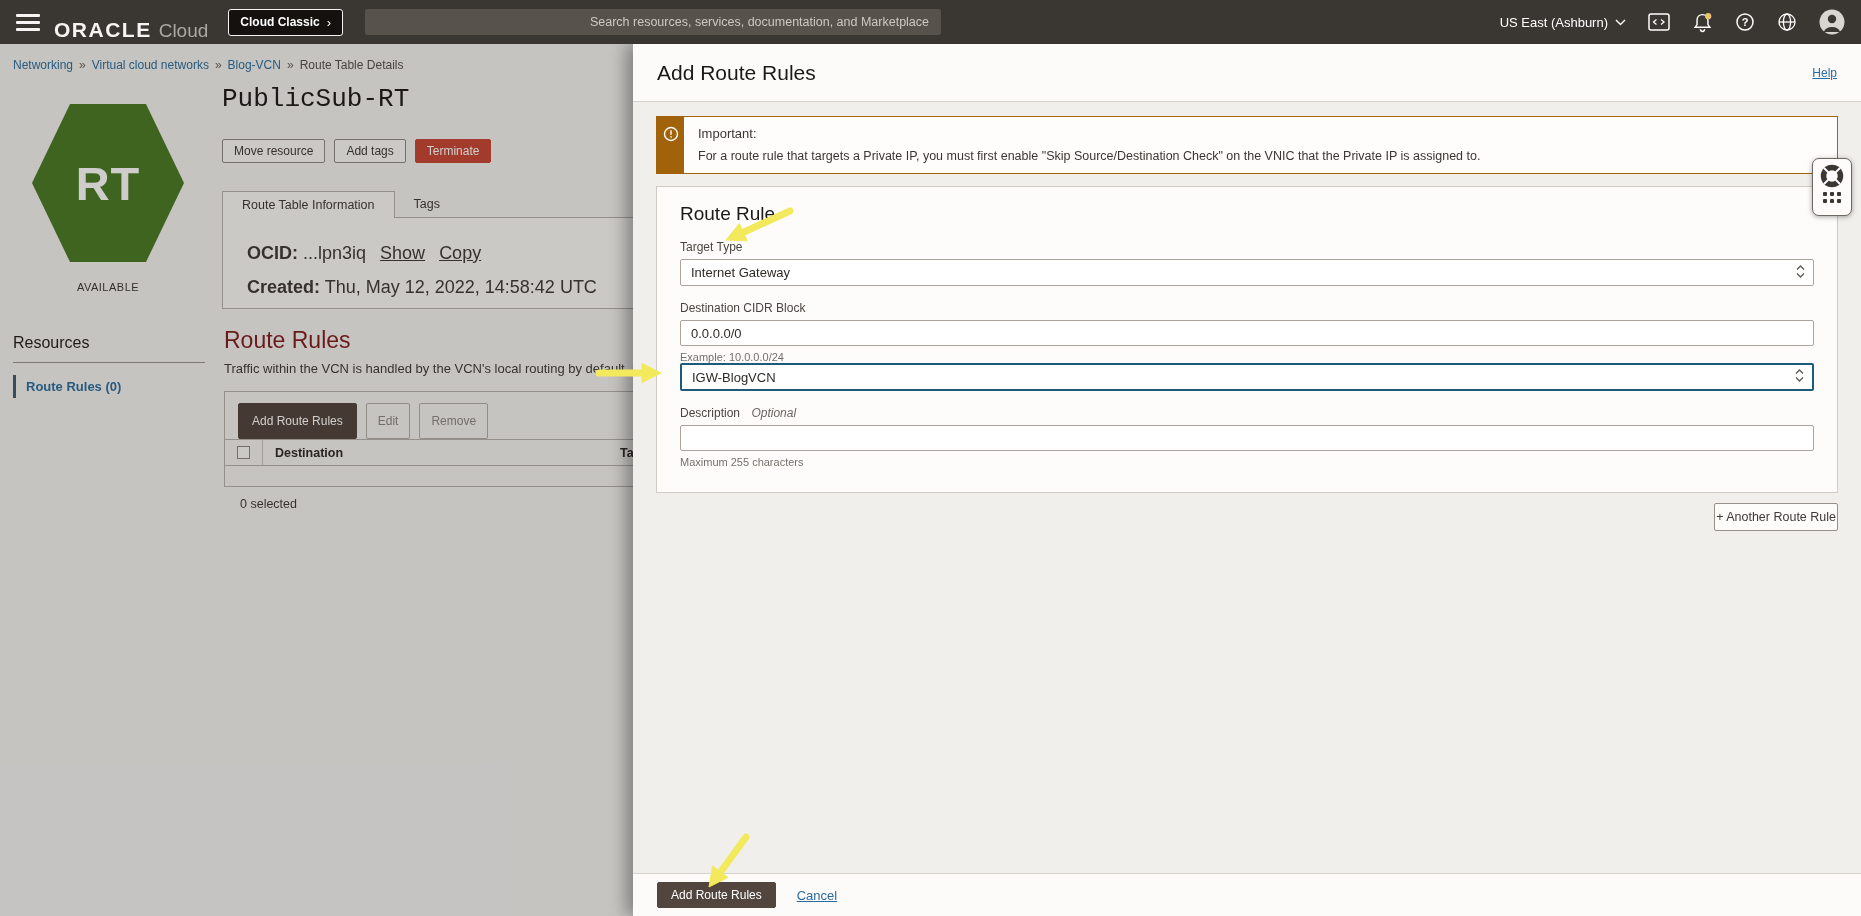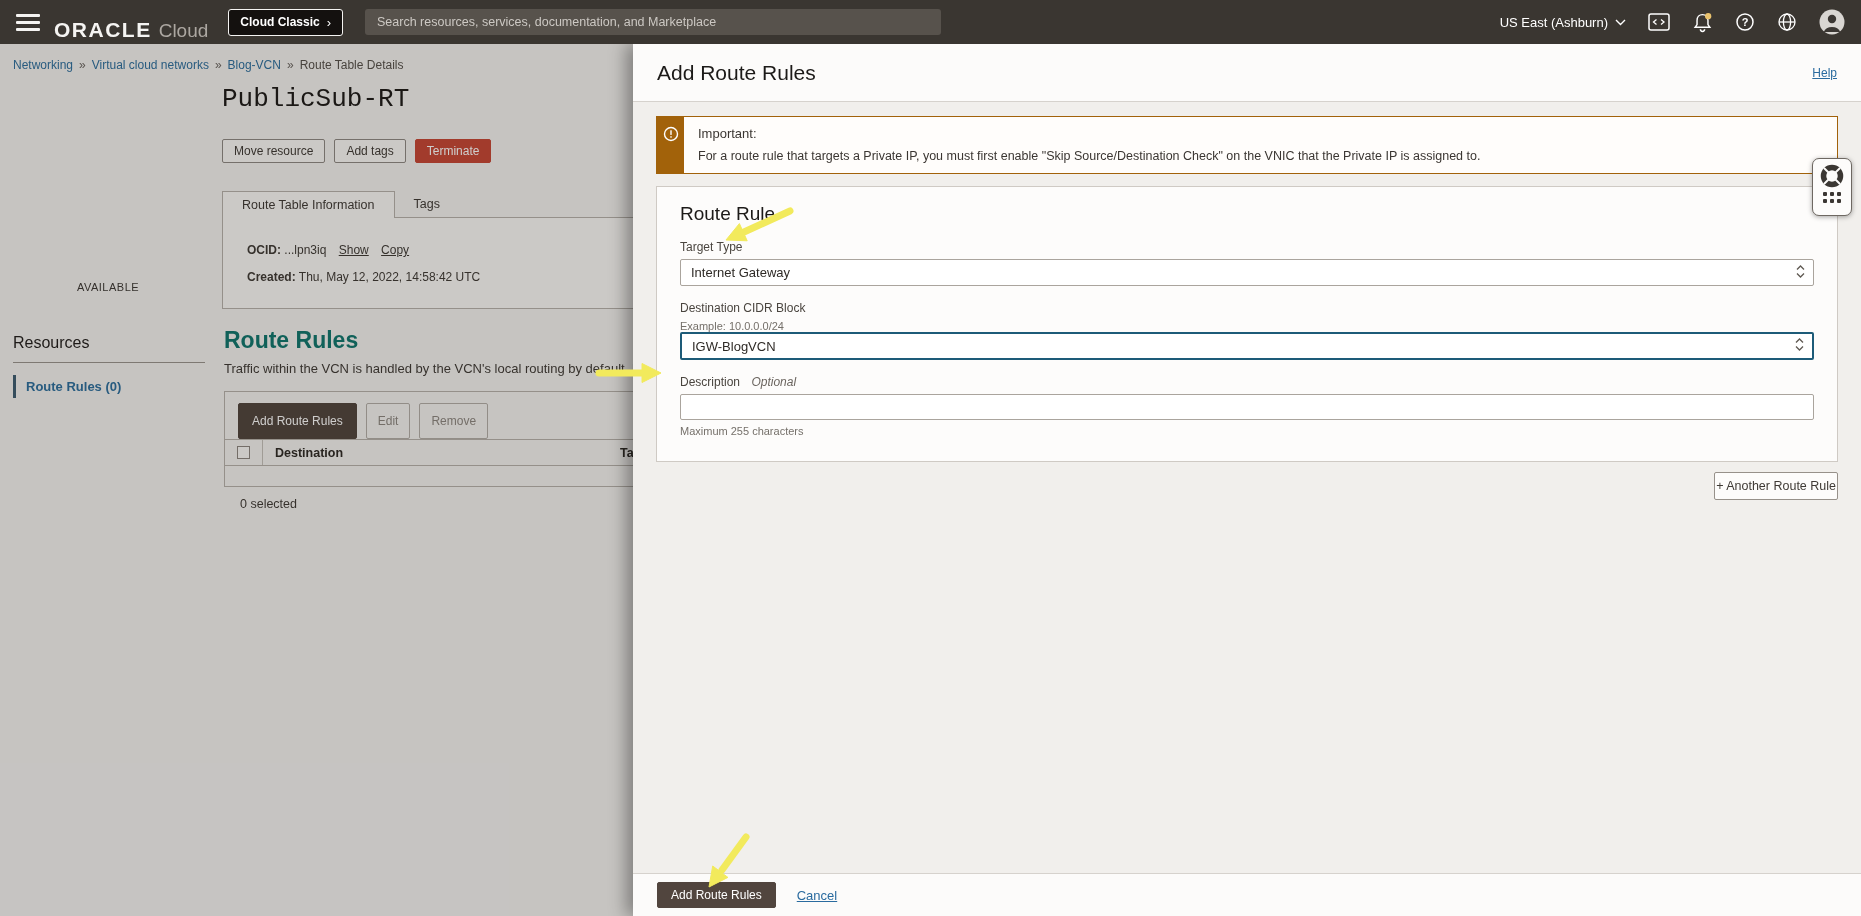--- a/index.html
+++ b/index.html
@@ -12,21 +12,21 @@
   .hamburger { width:24px; height:17px; display:flex; flex-direction:column; justify-content:space-between; cursor:pointer; }
   .hamburger span { display:block; height:3px; background:#f5f4f2; border-radius:1px; }
   .brand { display:flex; align-items:baseline; margin-left:14px; white-space:nowrap; }
   .brand-oracle { color:#f5f4f2; font-size:21px; font-weight:bold; letter-spacing:1.5px;margin-top:15px; }
   .brand-cloud { color:#aca7a1; font-size:19px; margin-left:7px; font-weight:400; }
   .cloud-classic { margin-left:20px; background:#14110f; border:1px solid #f5f4f2; border-radius:3px;
                    color:#fff; font-size:12px; font-weight:bold; padding:5px 11px; display:flex; align-items:center;
                    gap:7px; cursor:pointer; font-family:inherit; white-space:nowrap; }
   .cloud-classic .chev { font-size:13px; font-weight:400; }
   .search { margin-left:22px; width:576px; height:26px; background:#57524c; border:none; border-radius:3px;
-            color:#e8e6e3; font-size:12.5px; padding:0 12px; font-family:inherit; }
+            color:#e8e6e3; font-size:12.5px; padding:0 12px; font-family:inherit;text-align:right; }
   .search::placeholder { color:#ccc8c3; }
   .top-right { margin-left:auto; display:flex; align-items:center; gap:22px; }
   .region { color:#fff; font-size:13px; display:flex; align-items:center; gap:7px; cursor:pointer; white-space:nowrap; }
   .tb-icon { display:flex; align-items:center; cursor:pointer; }
 
   
   .page { position:absolute; left:0; top:44px; width:1861px; height:872px; z-index:0; }
   .breadcrumb { position:absolute; left:13px; top:14px; font-size:12px; display:flex; gap:6px; white-space:nowrap; }
   .breadcrumb a { color:#2d6f9e; text-decoration:none; cursor:pointer; }
   .breadcrumb .sep { color:#6b6661; }
@@ -40,28 +40,28 @@
   .btn { background:#fbfaf8; border:1px solid #8f8a84; border-radius:2px; font-size:12px; color:#3f3a35;
          padding:4px 11px; cursor:pointer; font-family:inherit; white-space:nowrap; }
   .btn.danger { background:#c74634; border-color:#c74634; color:#fff; }
   .btn.dark { background:#51453e; border-color:#51453e; color:#fff; padding:5px 13px; }
   .btn.disabled { border-color:#b3aea8; color:#8d8780; background:transparent; }
   .tabs { position:absolute; left:222px; top:147px; display:flex; z-index:2; }
   .tab { padding:6px 19px; font-size:12.5px; color:#3f3a35; cursor:pointer; }
   .tab.active { background:#fbfaf8; border:1px solid #b7b2ac; border-bottom:none; height:27px; }
   .info-box { position:absolute; left:222px; top:173px; width:720px; height:92px; background:#fbfaf8;
               border:1px solid #b7b2ac; padding:25px 0 0 24px; }
-  .info-line { font-size:12px; color:#3f3a35; margin-bottom:13px; white-space:nowrap; }
+  .info-line { font-size:18px; color:#3f3a35; margin-bottom:13px; white-space:nowrap; }
   .info-line b { font-weight:bold; }
   .info-line a { color:#3f3a35; text-decoration:underline; margin-left:9px; cursor:pointer; }
   .resources-head { position:absolute; left:13px; top:290px; font-size:16px; color:#201d1b; }
   .resources-divider { position:absolute; left:13px; top:318px; width:192px; height:1px; background:#9a958f; }
   .resource-item { position:absolute; left:13px; top:331px; width:190px; padding:4px 0 4px 10px;
                    border-left:3px solid #3e5d71; color:#2d6f9e; font-size:13px; font-weight:bold; cursor:pointer; }
-  .section-title { position:absolute; left:224px; top:283px; font-size:23px; font-weight:700; color:#0f766e; }
+  .section-title { position:absolute; left:224px; top:283px; font-size:23px; font-weight:400; color:#7f1d1d; }
   .section-desc { position:absolute; left:224px; top:317px; font-size:13px; color:#3f3a35; white-space:nowrap; }
   .table-card { position:absolute; left:224px; top:347px; width:1000px; height:96px; border:1px solid #b7b2ac; }
   .table-toolbar { display:flex; gap:9px; padding:11px 0 0 13px; height:47px; }
   .thead { display:flex; align-items:center; height:27px; border-top:1px solid #b7b2ac; border-bottom:1px solid #b7b2ac; }
   .th-check { width:38px; display:flex; justify-content:center; align-items:center; align-self:stretch; border-right:1px solid #c5c1bb; }
   .checkbox { width:13px; height:13px; border:1px solid #8d8780; background:#fbfaf8; cursor:pointer; }
   .th { font-size:12.5px; font-weight:bold; color:#2e2a26; padding-left:12px; }
   .th.dest { width:345px; }
   .selected-count { position:absolute; left:240px; top:453px; font-size:12.5px; color:#3f3a35; }
 
@@ -176,20 +176,23 @@
     <nav class="breadcrumb">
       <a>Networking</a>
       <span class="sep">»</span>
       <a>Virtual cloud networks</a>
       <span class="sep">»</span>
       <a>Blog-VCN</a>
       <span class="sep">»</span>
       <span class="current">Route Table Details</span>
     </nav>
 
+    <div class="hexagon">
+      <span>RT</span>
+    </div>
     <div class="status">AVAILABLE</div>
 
     <h1 class="page-title">PublicSub-RT</h1>
 
     <div class="action-row">
       <button class="btn">Move resource</button>
       <button class="btn">Add tags</button>
       <button class="btn danger">Terminate</button>
     </div>
 
@@ -267,20 +270,21 @@
           <span>Internet Gateway</span>
           <span class="stepper">
             <svg width="9" height="16" viewBox="0 0 9 16">
                 <path d="M1 6 L4.5 2.5 L8 6" stroke="#5f5952" fill="none" stroke-width="1.3"></path>
                 <path d="M1 10 L4.5 13.5 L8 10" stroke="#5f5952" fill="none" stroke-width="1.3"></path>
               </svg>
           </span>
         </div>
 
         <div class="flabel">Destination CIDR Block</div>
+        <input class="tinput" value="0.0.0.0/0" style="">
         <div class="hint">Example: 10.0.0.0/24</div>
 
         <div class="select focused">
           <span>IGW-BlogVCN</span>
           <span class="stepper">
             <svg width="9" height="16" viewBox="0 0 9 16">
                 <path d="M1 6 L4.5 2.5 L8 6" stroke="#5f5952" fill="none" stroke-width="1.3"></path>
                 <path d="M1 10 L4.5 13.5 L8 10" stroke="#5f5952" fill="none" stroke-width="1.3"></path>
               </svg>
           </span>

